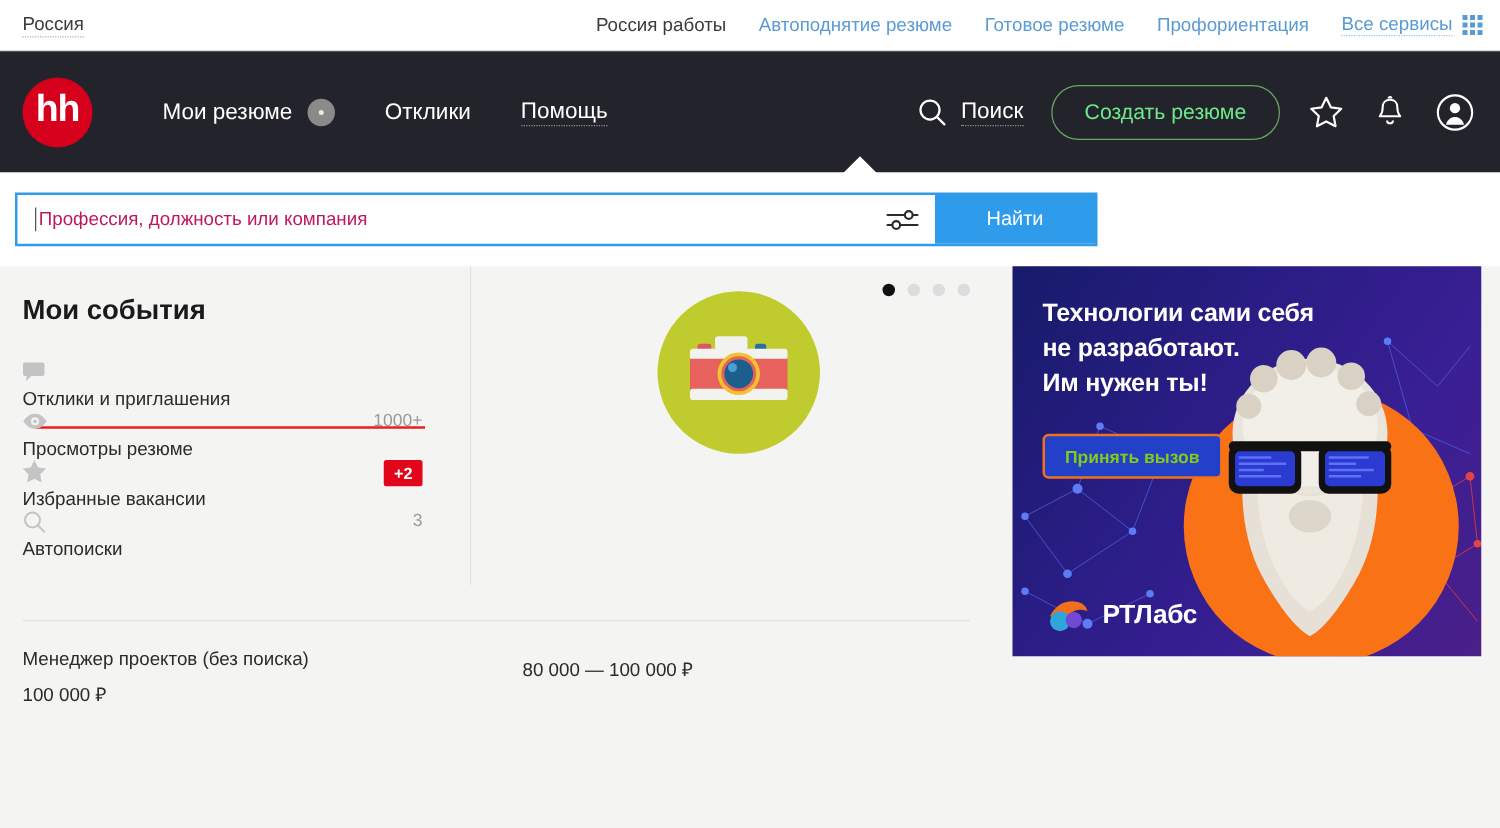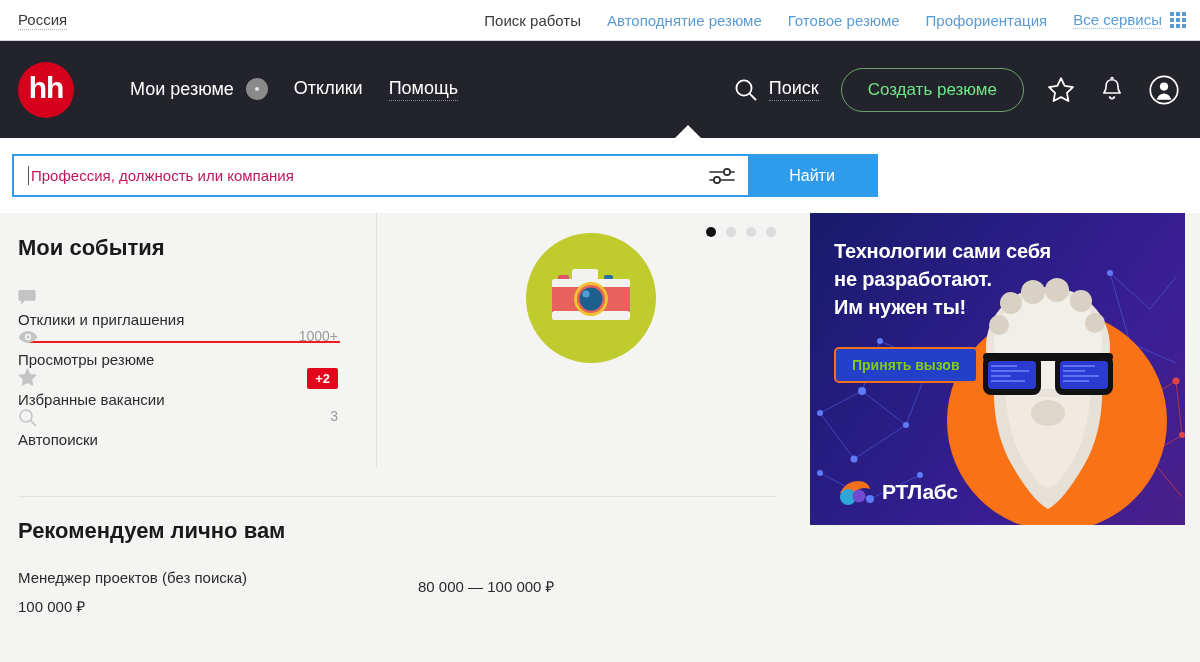--- a/index.html
+++ b/index.html
@@ -75,22 +75,22 @@
   .logo span {
     color: #fff;
     font-size: 30px;
     font-weight: bold;
     letter-spacing: -1px;
     line-height: 1;
     padding-bottom: 3px;
   }
   .header-nav {
     display: flex;
-    align-items: flex-start;
-    gap: 26px;
+    align-items: center;
+    gap: 40px;
     margin-left: 56px;
   }
   .hnav-item {
     color: #ffffff;
     font-size: 18px;
     cursor: pointer;
     display: flex;
     align-items: center;
     gap: 12px;
     white-space: nowrap;
@@ -380,21 +380,21 @@
     margin-top: 9px;
     line-height: 20px;
   }
 </style>
 </head>
 <body>
 
 <div class="topnav">
   <div class="region">Россия</div>
   <div class="topnav-right">
-    <div class="topnav-link dark">Поиск работы</div>
+    <div class="topnav-link dark">Россия работы</div>
     <div class="topnav-link">Автоподнятие резюме</div>
     <div class="topnav-link">Готовое резюме</div>
     <div class="topnav-link">Профориентация</div>
     <div class="services-wrap">
       <span class="topnav-link dotted">Все сервисы</span>
       <span class="grid-icon">
         <i></i>
           <i></i>
           <i></i>
           <i></i>
@@ -650,21 +650,20 @@
           <circle cx="25" cy="19" r="6.5" fill="#6e4bd0"></circle>
         </svg>
         <span class="ad-logo-text">РТЛабс</span>
       </div>
     </div>
   </div>
 
   <div class="divider-h"></div>
 
   <div class="recs">
-    <div class="recs-title">Рекомендуем лично вам</div>
     <div class="recs-grid">
       <div class="rec-card">
         <div class="rec-title">Менеджер проектов (без поиска)</div>
         <div class="rec-salary">100 000 ₽</div>
       </div>
       <div class="rec-card">
         <div class="rec-salary">80 000 — 100 000 ₽</div>
       </div>
     </div>
   </div>

